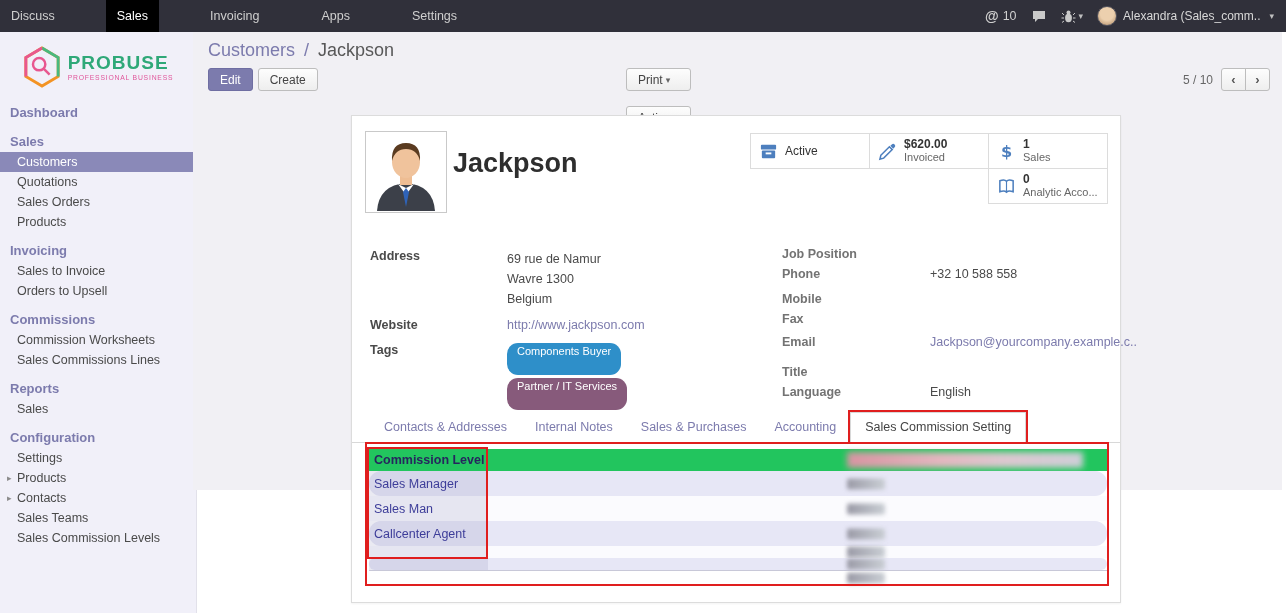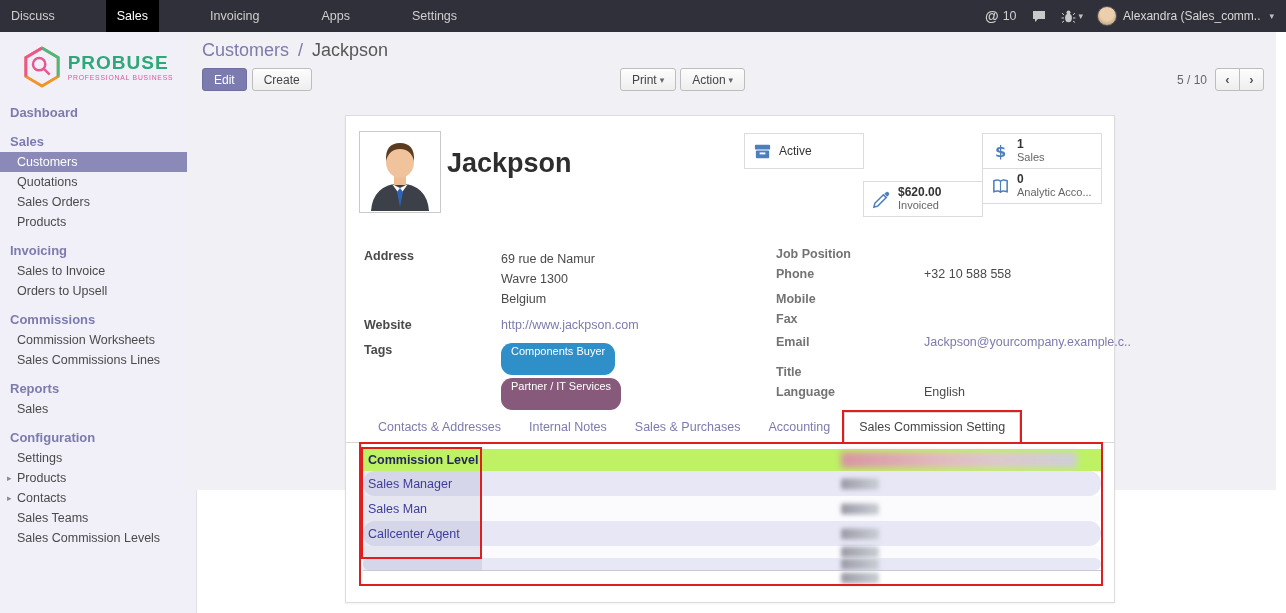--- a/index.html
+++ b/index.html
@@ -40,34 +40,34 @@
   .logo-text { display:flex; flex-direction:column; }
   .logo-title { color:#2fa878; font-weight:bold; font-size:19px; letter-spacing:1px; line-height:19px; }
   .logo-sub { color:#e0559a; font-size:6.8px; letter-spacing:0.8px; margin-top:2px; }
   .side-sec { padding:5px 10px 3px; color:#7c7bad; font-weight:bold; font-size:13px; margin-top:6px; }
   .side-sec.first { margin-top:0; }
   .side-item { display:flex; align-items:center; padding:3px 10px 3px 17px; color:#4a4a4a; font-size:12.5px; cursor:pointer; }
   .side-item.active { background:#8a89b8; color:#fff; }
   .expand { width:10px; margin-left:-10px; font-size:9px; color:#8a8a8a; }
 
   
-  .main { position:absolute; left:187px; top:32px; width:1089px; height:458px; background:#f1f0f4; }
+  .main { position:absolute; left:193px; top:32px; width:1089px; height:458px; background:#f1f0f4; }
   .breadcrumb { position:absolute; left:15px; top:8px; font-size:18px; }
   .bc-link { color:#7c7bad; cursor:pointer; }
   .bc-sep { color:#7c7bad; margin:0 4px; }
   .bc-current { color:#585858; }
   .btn {
     display:inline-flex; align-items:center; height:23px; padding:0 11px;
     font-size:12px; color:#444; background:linear-gradient(#fdfdfd,#eeeeee);
     border:1px solid #bdbdbd; border-radius:3px; cursor:pointer; white-space:nowrap;
   }
   .btn.primary { background:#7c7bad; border-color:#6f6ea2; color:#fff; }
   .btn .caret { color:#666; }
   .edit-create { position:absolute; left:15px; top:36px; display:flex; gap:5px; }
-  .print-action { position:absolute; left:433px; top:36px; display:flex; gap:4px; }
+  .print-action { position:absolute; left:433px; top:36px; display:flex; gap:15px;flex-direction:column; }
   .pager { position:absolute; right:12px; top:36px; display:flex; align-items:center; gap:8px; }
   .pager-text { font-size:12px; color:#666; }
   .pager-btns { display:flex; }
   .pager-btn { width:25px; height:23px; display:flex; align-items:center; justify-content:center;
     background:linear-gradient(#fdfdfd,#eeeeee); border:1px solid #bdbdbd; cursor:pointer;
     font-size:13px; font-weight:bold; color:#555; }
   .pager-btn.prev { border-radius:3px 0 0 3px; }
   .pager-btn.next { border-radius:0 3px 3px 0; margin-left:-1px; }
 
   
@@ -77,21 +77,21 @@
   }
   .avatar-box { position:absolute; left:13px; top:15px; width:82px; height:82px;
     border:1px solid #c9c9c9; background:#fff; padding:1px; }
   .record-title { position:absolute; left:101px; top:14px; font-size:27px; font-weight:bold; color:#2e2e2e; }
 
   
   .stats { position:absolute; top:17px; right:12px; width:358px; height:70px; }
   .stat { position:absolute; width:120px; height:36px; border:1px solid #dcdcdc; background:#fff;
     display:flex; align-items:center; gap:7px; padding:0 8px; cursor:pointer; overflow:hidden; white-space:nowrap; }
   .stat.p0 { left:0; top:0; }
-  .stat.p1 { left:119px; top:0;margin-top:48px; }
+  .stat.p1 { left:119px; top:0; }
   .stat.p2 { left:238px; top:0; }
   .stat.p3 { left:238px; top:35px; }
   .stat-txt { display:flex; flex-direction:column; line-height:13px; overflow:hidden; }
   .stat-val { font-weight:bold; font-size:12px; color:#333; }
   .stat-lbl { font-size:11px; color:#666; }
   .stat-single { font-size:12px; color:#333; }
 
   
   .fields-left { position:absolute; left:18px; top:133px; width:340px; }
   .fields-right { position:absolute; left:382px; top:131px; width:372px; }
@@ -119,21 +119,21 @@
     border:1px solid #d8d8d8; border-bottom:1px solid #fff; margin-bottom:-1px;
   }
   .tab.active .red-tab-box {
     position:absolute; left:-3px; right:-3px; top:-3px; bottom:-2px;
     border:2px solid #e01e1e; pointer-events:none; z-index:35;
   }
 
   
   .ctable { position:absolute; left:17px; top:333px; width:738px; }
   .trow { position:relative; display:flex; align-items:center; font-size:12.5px; }
-  .trow.head { height:22px; background:#bef264; font-weight:bold; color:#26265e; }
+  .trow.head { height:22px; background:#22c55e; font-weight:bold; color:#26265e; }
   .trow.lav { background:#e7e7f6;border-radius:12px; }
   .trow.white { background:#fbfbfe; }
   .trow.h25 { height:25px; }
   .trow.h12 { height:12px; }
   .trow.foot { height:14px; background:#fff; border-top:1px solid #c8c8d8; }
   .level-cell { width:119px; flex-shrink:0; padding-left:5px; color:#3d3d99;
     align-self:stretch; display:flex; align-items:center; background:rgba(124,123,173,0.16); }
   .trow.head .level-cell { background:transparent; color:#26265e; }
   .blur-sm { position:absolute; left:478px; top:50%; transform:translateY(-50%);
     width:38px; height:11px; border-radius:2px;

